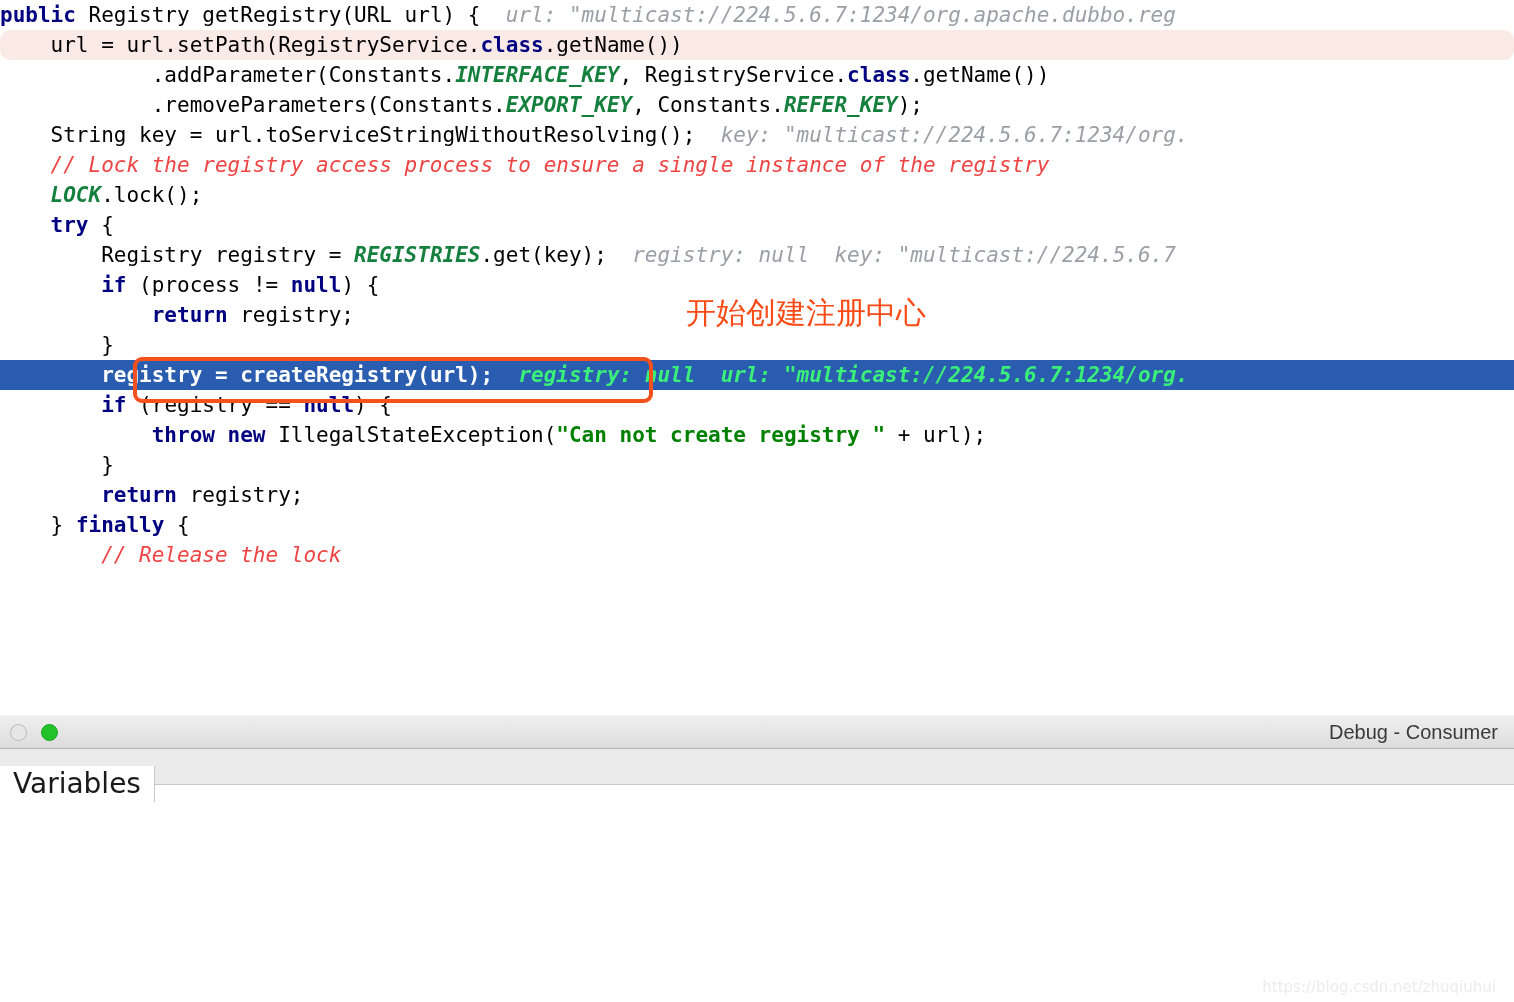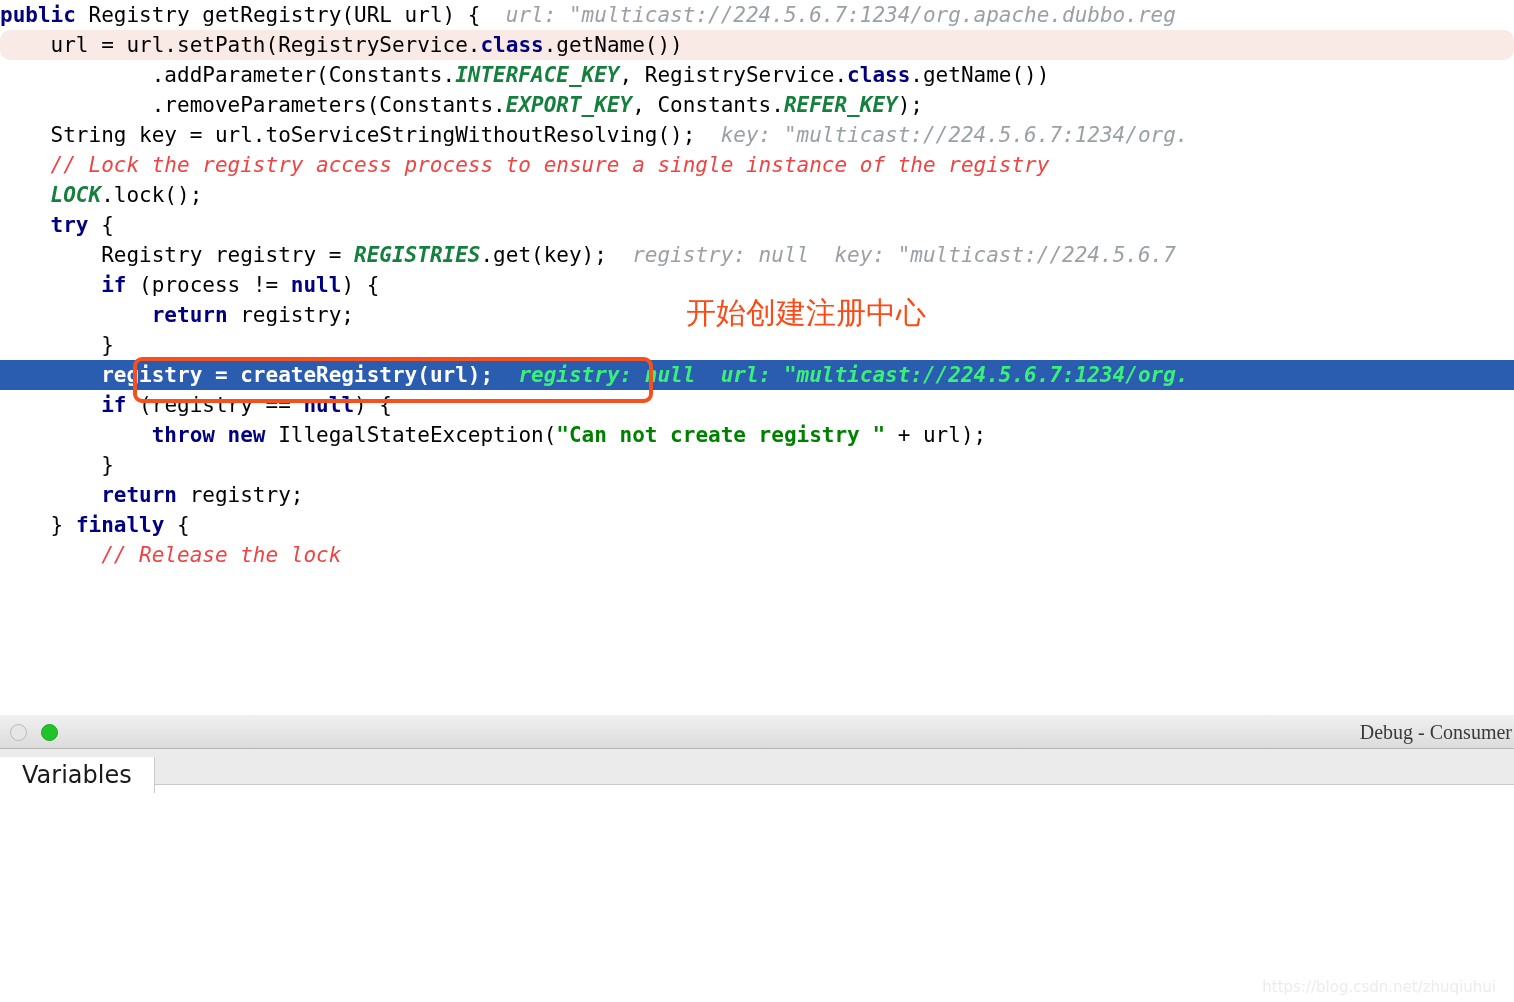--- a/index.html
+++ b/index.html
@@ -61,37 +61,37 @@
     position:relative;
     height:34px;width:1514px;
     background:linear-gradient(#f0f0f0,#dcdcdc);
     border-bottom:1px solid #b4b4b4;
     box-sizing:border-box;
   }
   .tb-dot{position:absolute;top:9px;width:17px;height:17px;border-radius:50%;}
   #dot-stop{left:10px;background:#e6e6e6;border:1px solid #b9b9b9;box-sizing:border-box;}
   #dot-run{left:41px;background:#22c32a;border:1px solid #1da423;box-sizing:border-box;}
   #debug-title{
-    position:absolute;right:2px;top:0;line-height:34px;
-    font-family:Liberation Serif, serif;
+    position:absolute;right:16px;top:0;line-height:34px;
+    font-family:Liberation Sans, sans-serif;
     font-size:20px;color:#3a3a3a;margin-left:32px;
   }
 
   #tabstrip{
     position:relative;height:36px;width:1514px;
     background:#ebebeb;border-bottom:1px solid #c8c8c8;
     box-sizing:border-box;
   }
   #tab-variables{
-    position:absolute;left:0;top:8px;height:36px;
-    padding:0 22px;line-height:36px;
+    position:absolute;left:0;top:17px;height:36px;
+    padding:0 13px;line-height:36px;
     background:#ffffff;
     border-right:1px solid #c8c8c8;
     font-family:"DejaVu Sans","Liberation Sans",sans-serif;
-    font-size:24px;color:#1a1a1a;
+    font-size:28px;color:#1a1a1a;
     box-sizing:border-box;
   }
   #watermark{
     position:absolute;right:18px;bottom:6px;
     font-family:"DejaVu Sans","Liberation Sans",sans-serif;
     font-size:15px;color:#ececec;white-space:nowrap;
   }
 </style>
 </head>
 <body>

